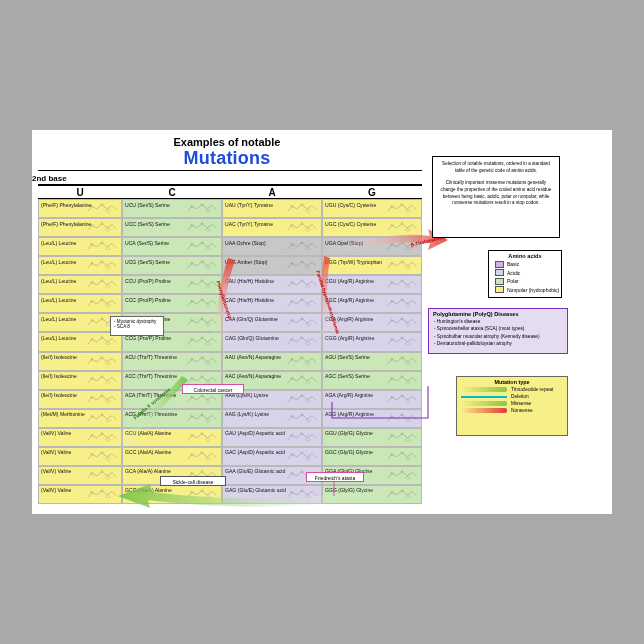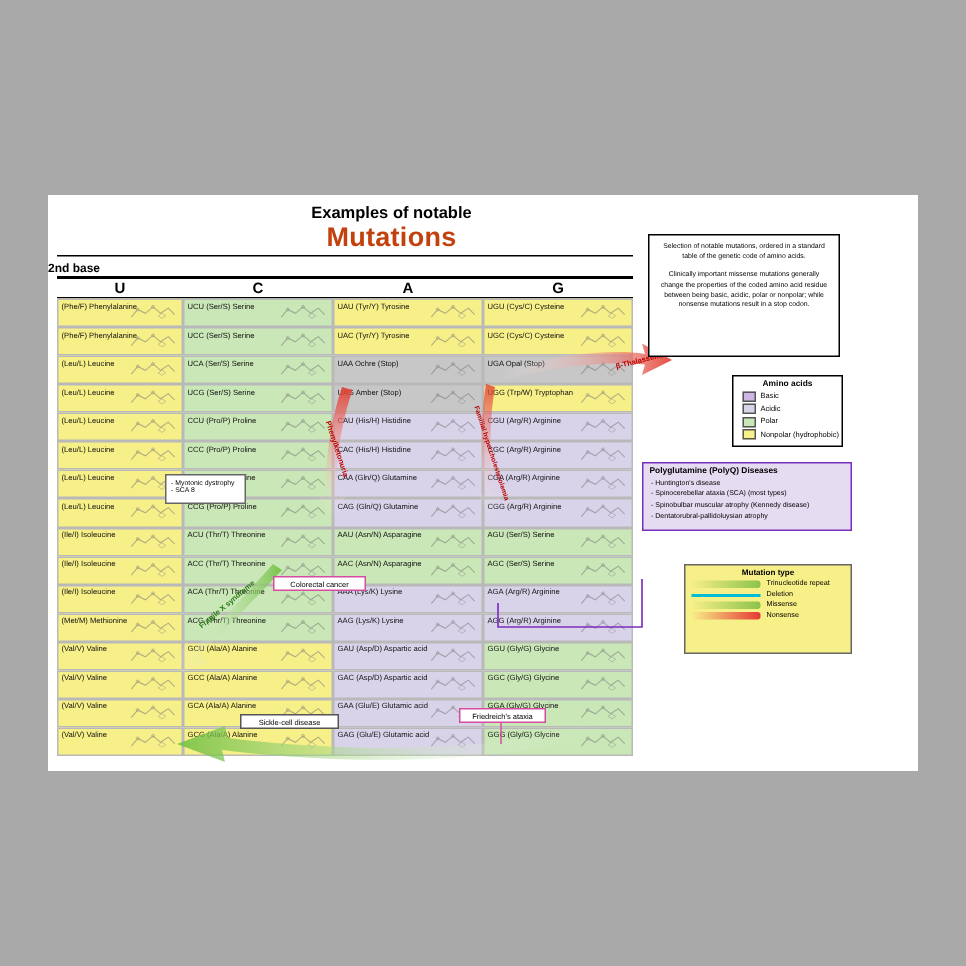--- a/index.html
+++ b/index.html
@@ -8,25 +8,25 @@
     background:#a9a9a9;
     font-family:"Liberation Sans", sans-serif;
     overflow:hidden;
   }
   #poster{
     position:absolute;left:32px;top:130px;width:580px;height:384px;
     background:#ffffff;
     box-shadow:0 0 0 0 #000;
   }
   
-  .hdr{position:absolute;left:0;top:0;width:390px;height:50px;margin-left:34px;}
+  .hdr{position:absolute;left:0;top:0;width:390px;height:50px;}
   .hdr-sub{position:absolute;left:0;top:6px;width:390px;text-align:center;
     font-size:11px;font-weight:bold;color:#000;}
   .hdr-main{position:absolute;left:0;top:18px;width:390px;text-align:center;
-    font-size:18px;font-weight:bold;color:#c2410c;letter-spacing:.2px;}
+    font-size:18px;font-weight:bold;color:#1d4ed8;letter-spacing:.2px;}
   .secondbase{position:absolute;left:0;top:44px;width:390px;text-align:left;
     font-size:8px;font-weight:bold;color:#000;}
   .rule{position:absolute;background:#000;}
   
   #tbl{position:absolute;left:6px;top:56px;width:384px;height:318px;}
   .colhdr{position:absolute;top:0;height:13px;font-size:10px;font-weight:bold;
     text-align:center;line-height:13px;color:#000;}
   .cell{
     position:absolute;box-sizing:border-box;
     border:1px solid #b9b9b9;

